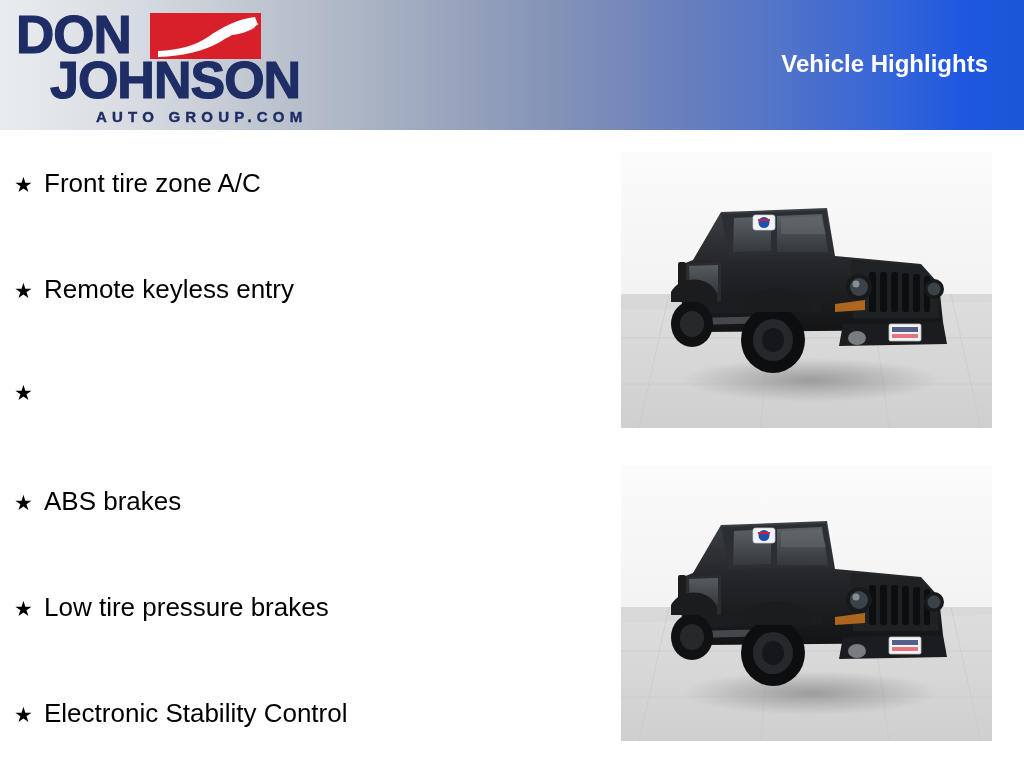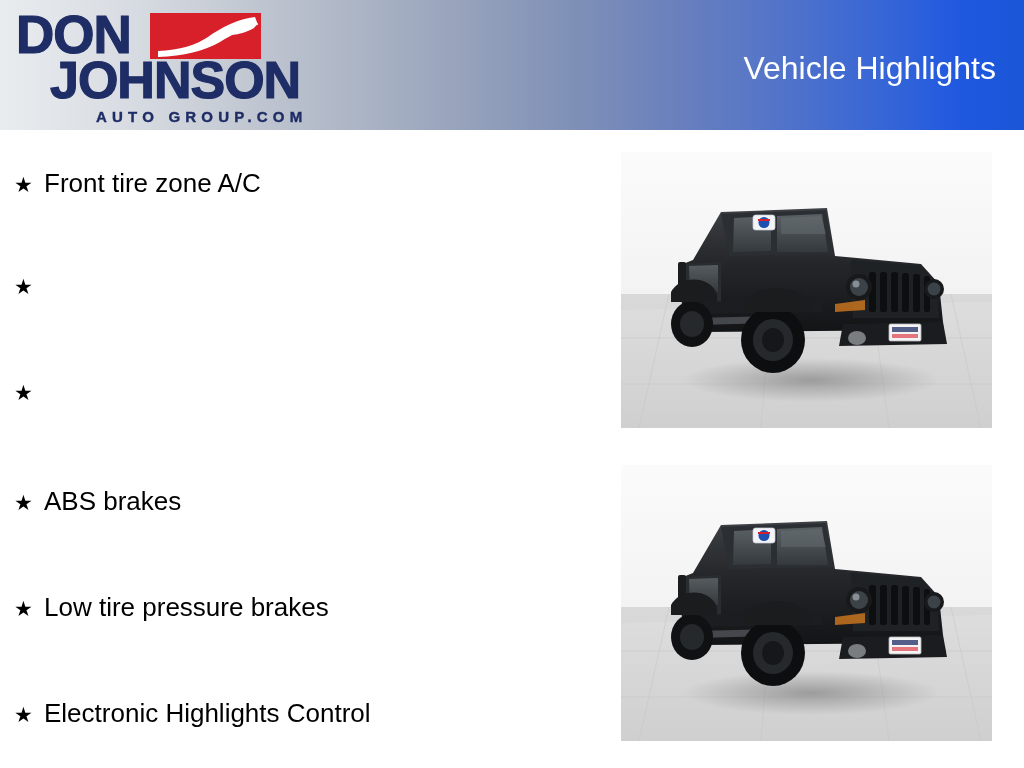--- a/index.html
+++ b/index.html
@@ -92,26 +92,26 @@
     letter-spacing: 5.2px;
     color: #1f2d66;
     white-space: nowrap;
     margin-left: 40px;
     -webkit-text-stroke: 0.4px #1f2d66;
   }
 
   
   #header-title {
     position: absolute;
-    right: 28px;
+    right: 36px;
     top: 50px;
     color: #ffffff;
     font-family: "Liberation Sans", sans-serif;
-    font-size: 32px;
-    font-weight: normal;
+    font-size: 24px;
+    font-weight: bold;
     white-space: nowrap;
   }
 
   
   #feature-list {
     position: absolute;
     left: 0;
     top: 130px;
     width: 600px;
     height: 638px;
@@ -175,39 +175,40 @@
 
 <div id="feature-list">
 
   <div class="feature-item" style="top:40px;">
     <span class="feature-bullet">★</span>
     <span class="feature-label">Front tire zone A/C</span>
   </div>
 
   <div class="feature-item" style="top:146px;">
     <span class="feature-bullet">★</span>
+    <span class="feature-label">Remote keyless entry</span>
   </div>
 
   <div class="feature-item" style="top:252px;">
     <span class="feature-bullet">★</span>
   </div>
 
   <div class="feature-item" style="top:358px;">
     <span class="feature-bullet">★</span>
     <span class="feature-label">ABS brakes</span>
   </div>
 
   <div class="feature-item" style="top:464px;">
     <span class="feature-bullet">★</span>
     <span class="feature-label">Low tire pressure brakes</span>
   </div>
 
   <div class="feature-item" style="top:570px;">
     <span class="feature-bullet">★</span>
-    <span class="feature-label">Electronic Highlights Control</span>
+    <span class="feature-label">Electronic Stability Control</span>
   </div>
 </div>
 
 <div class="vehicle-photo" id="vehicle-photo-1">
   <svg viewBox="0 0 371 276" preserveAspectRatio="none">
     <defs>
       <linearGradient id="bgw1" x1="0" y1="0" x2="0" y2="1">
         <stop offset="0%" stop-color="#fbfbfb"></stop>
         <stop offset="55%" stop-color="#f2f2f2"></stop>
         <stop offset="100%" stop-color="#e6e6e6"></stop>

